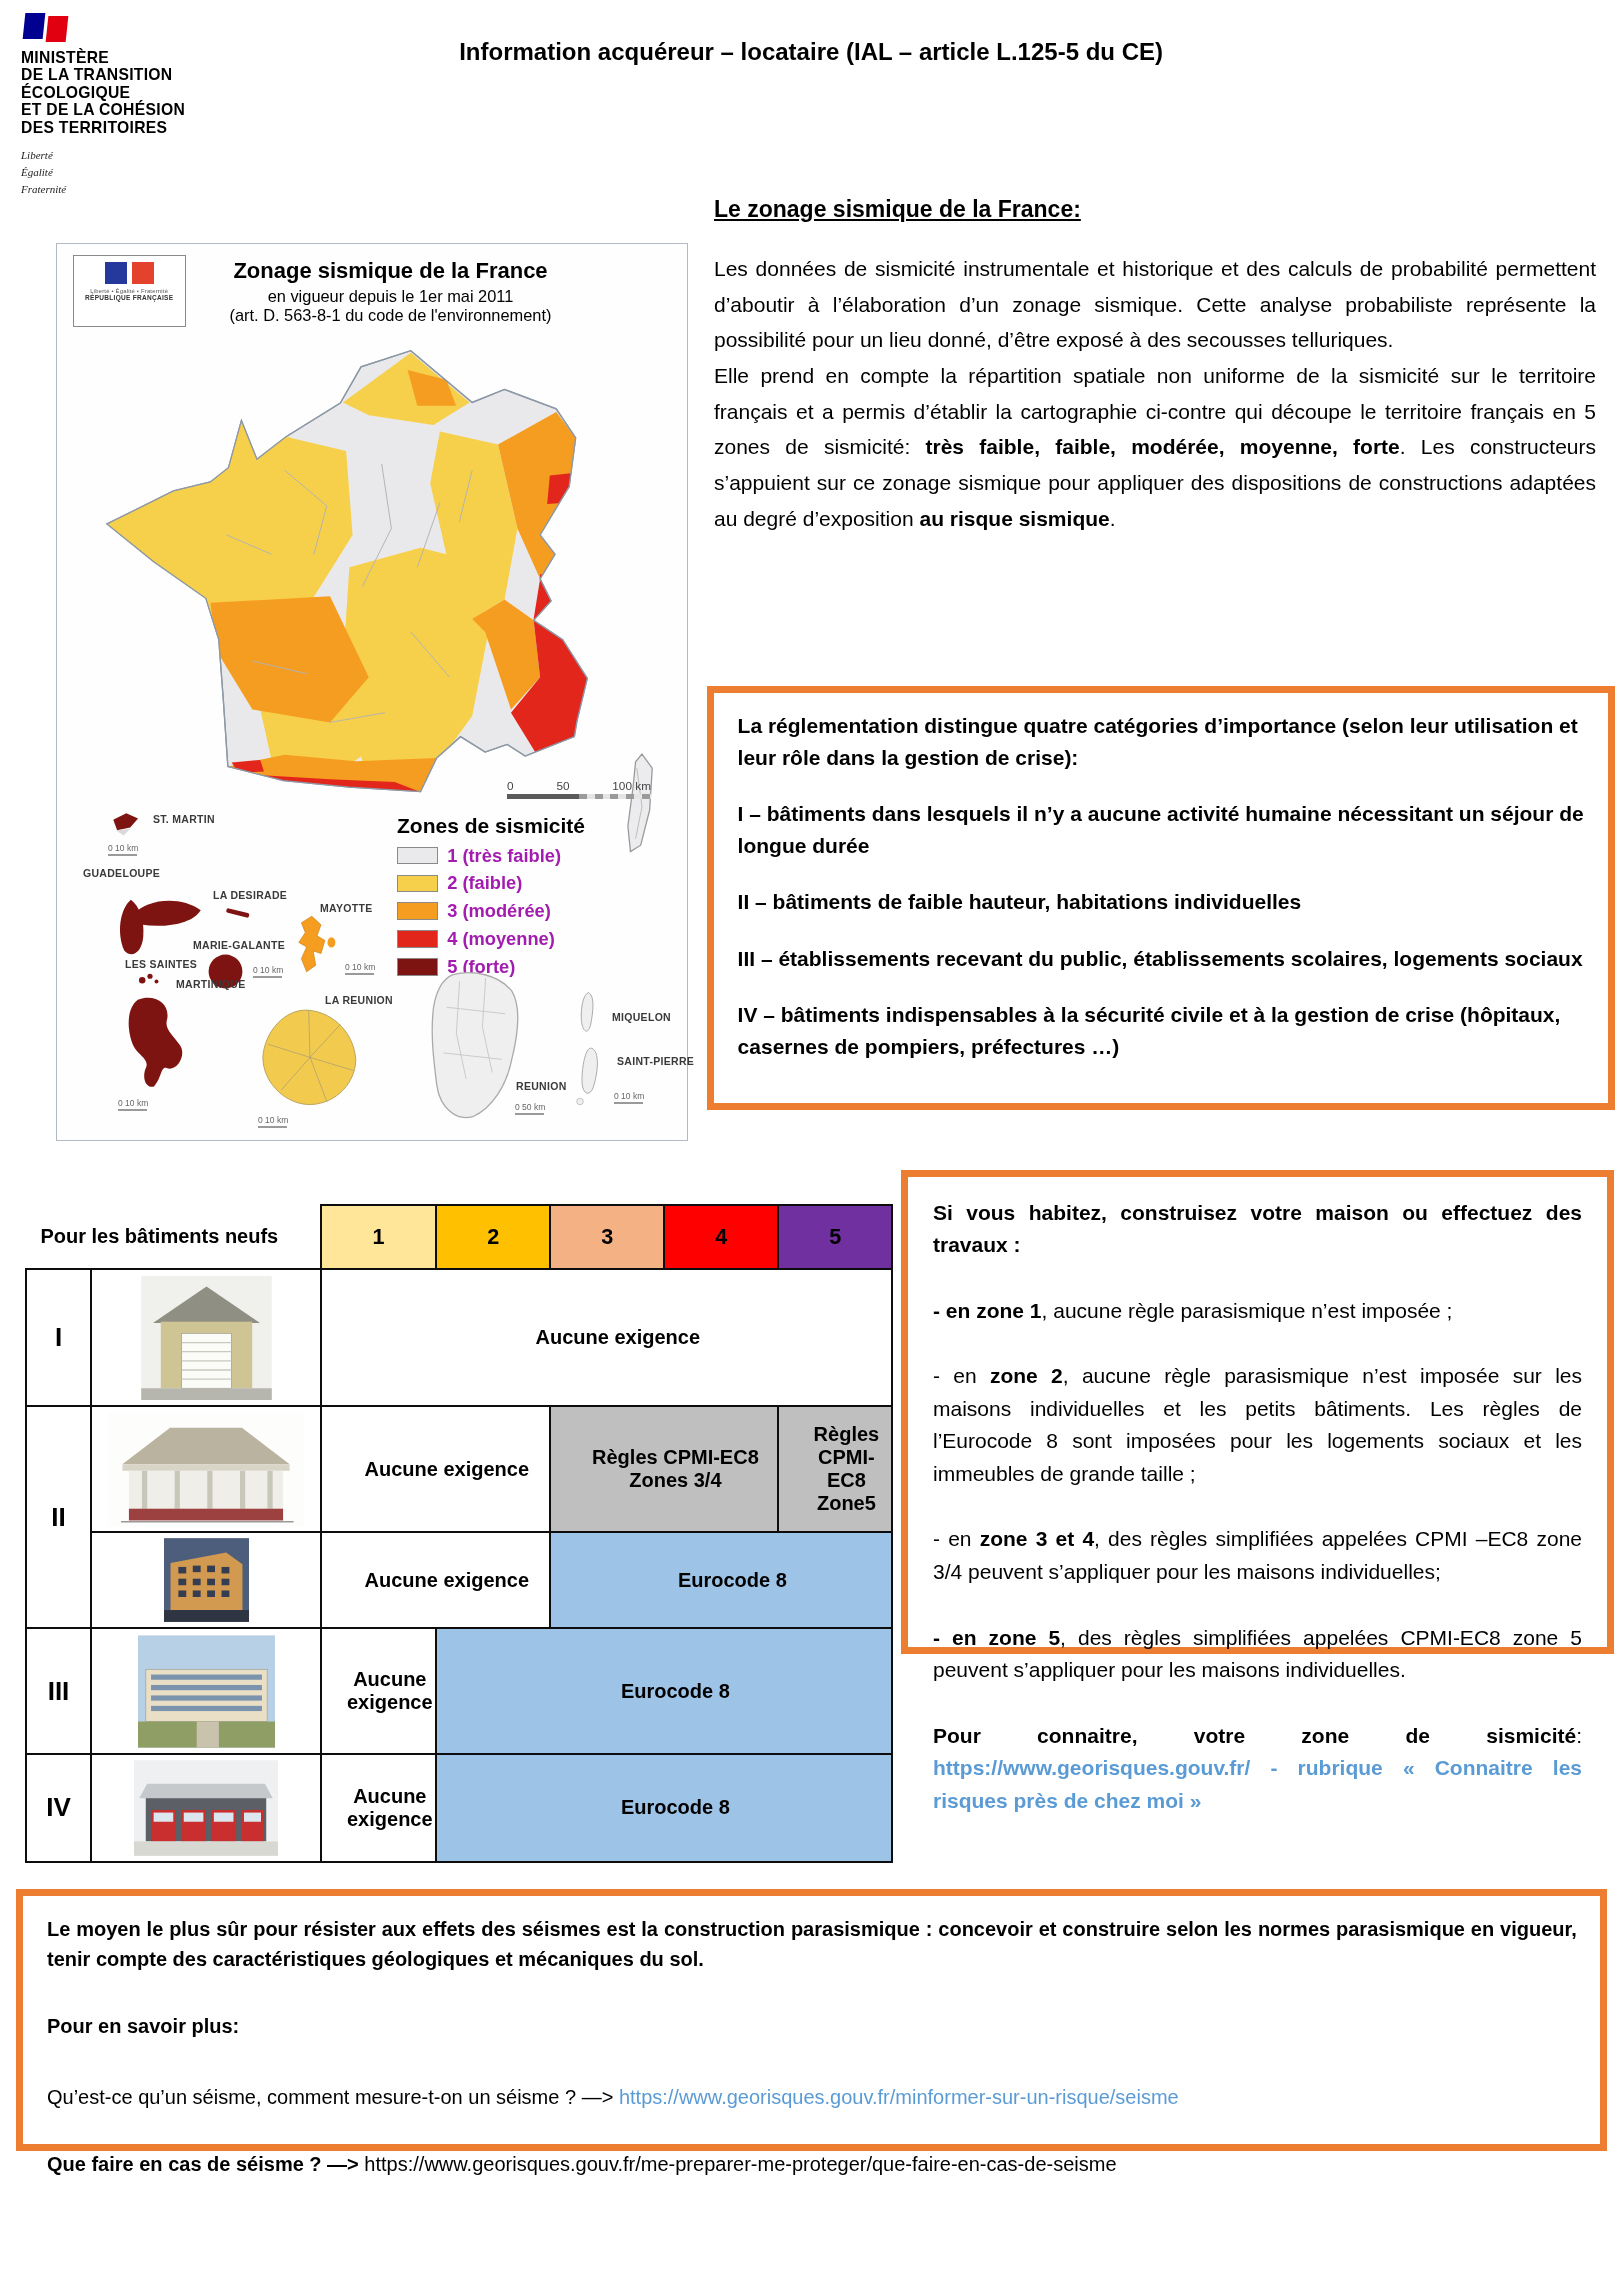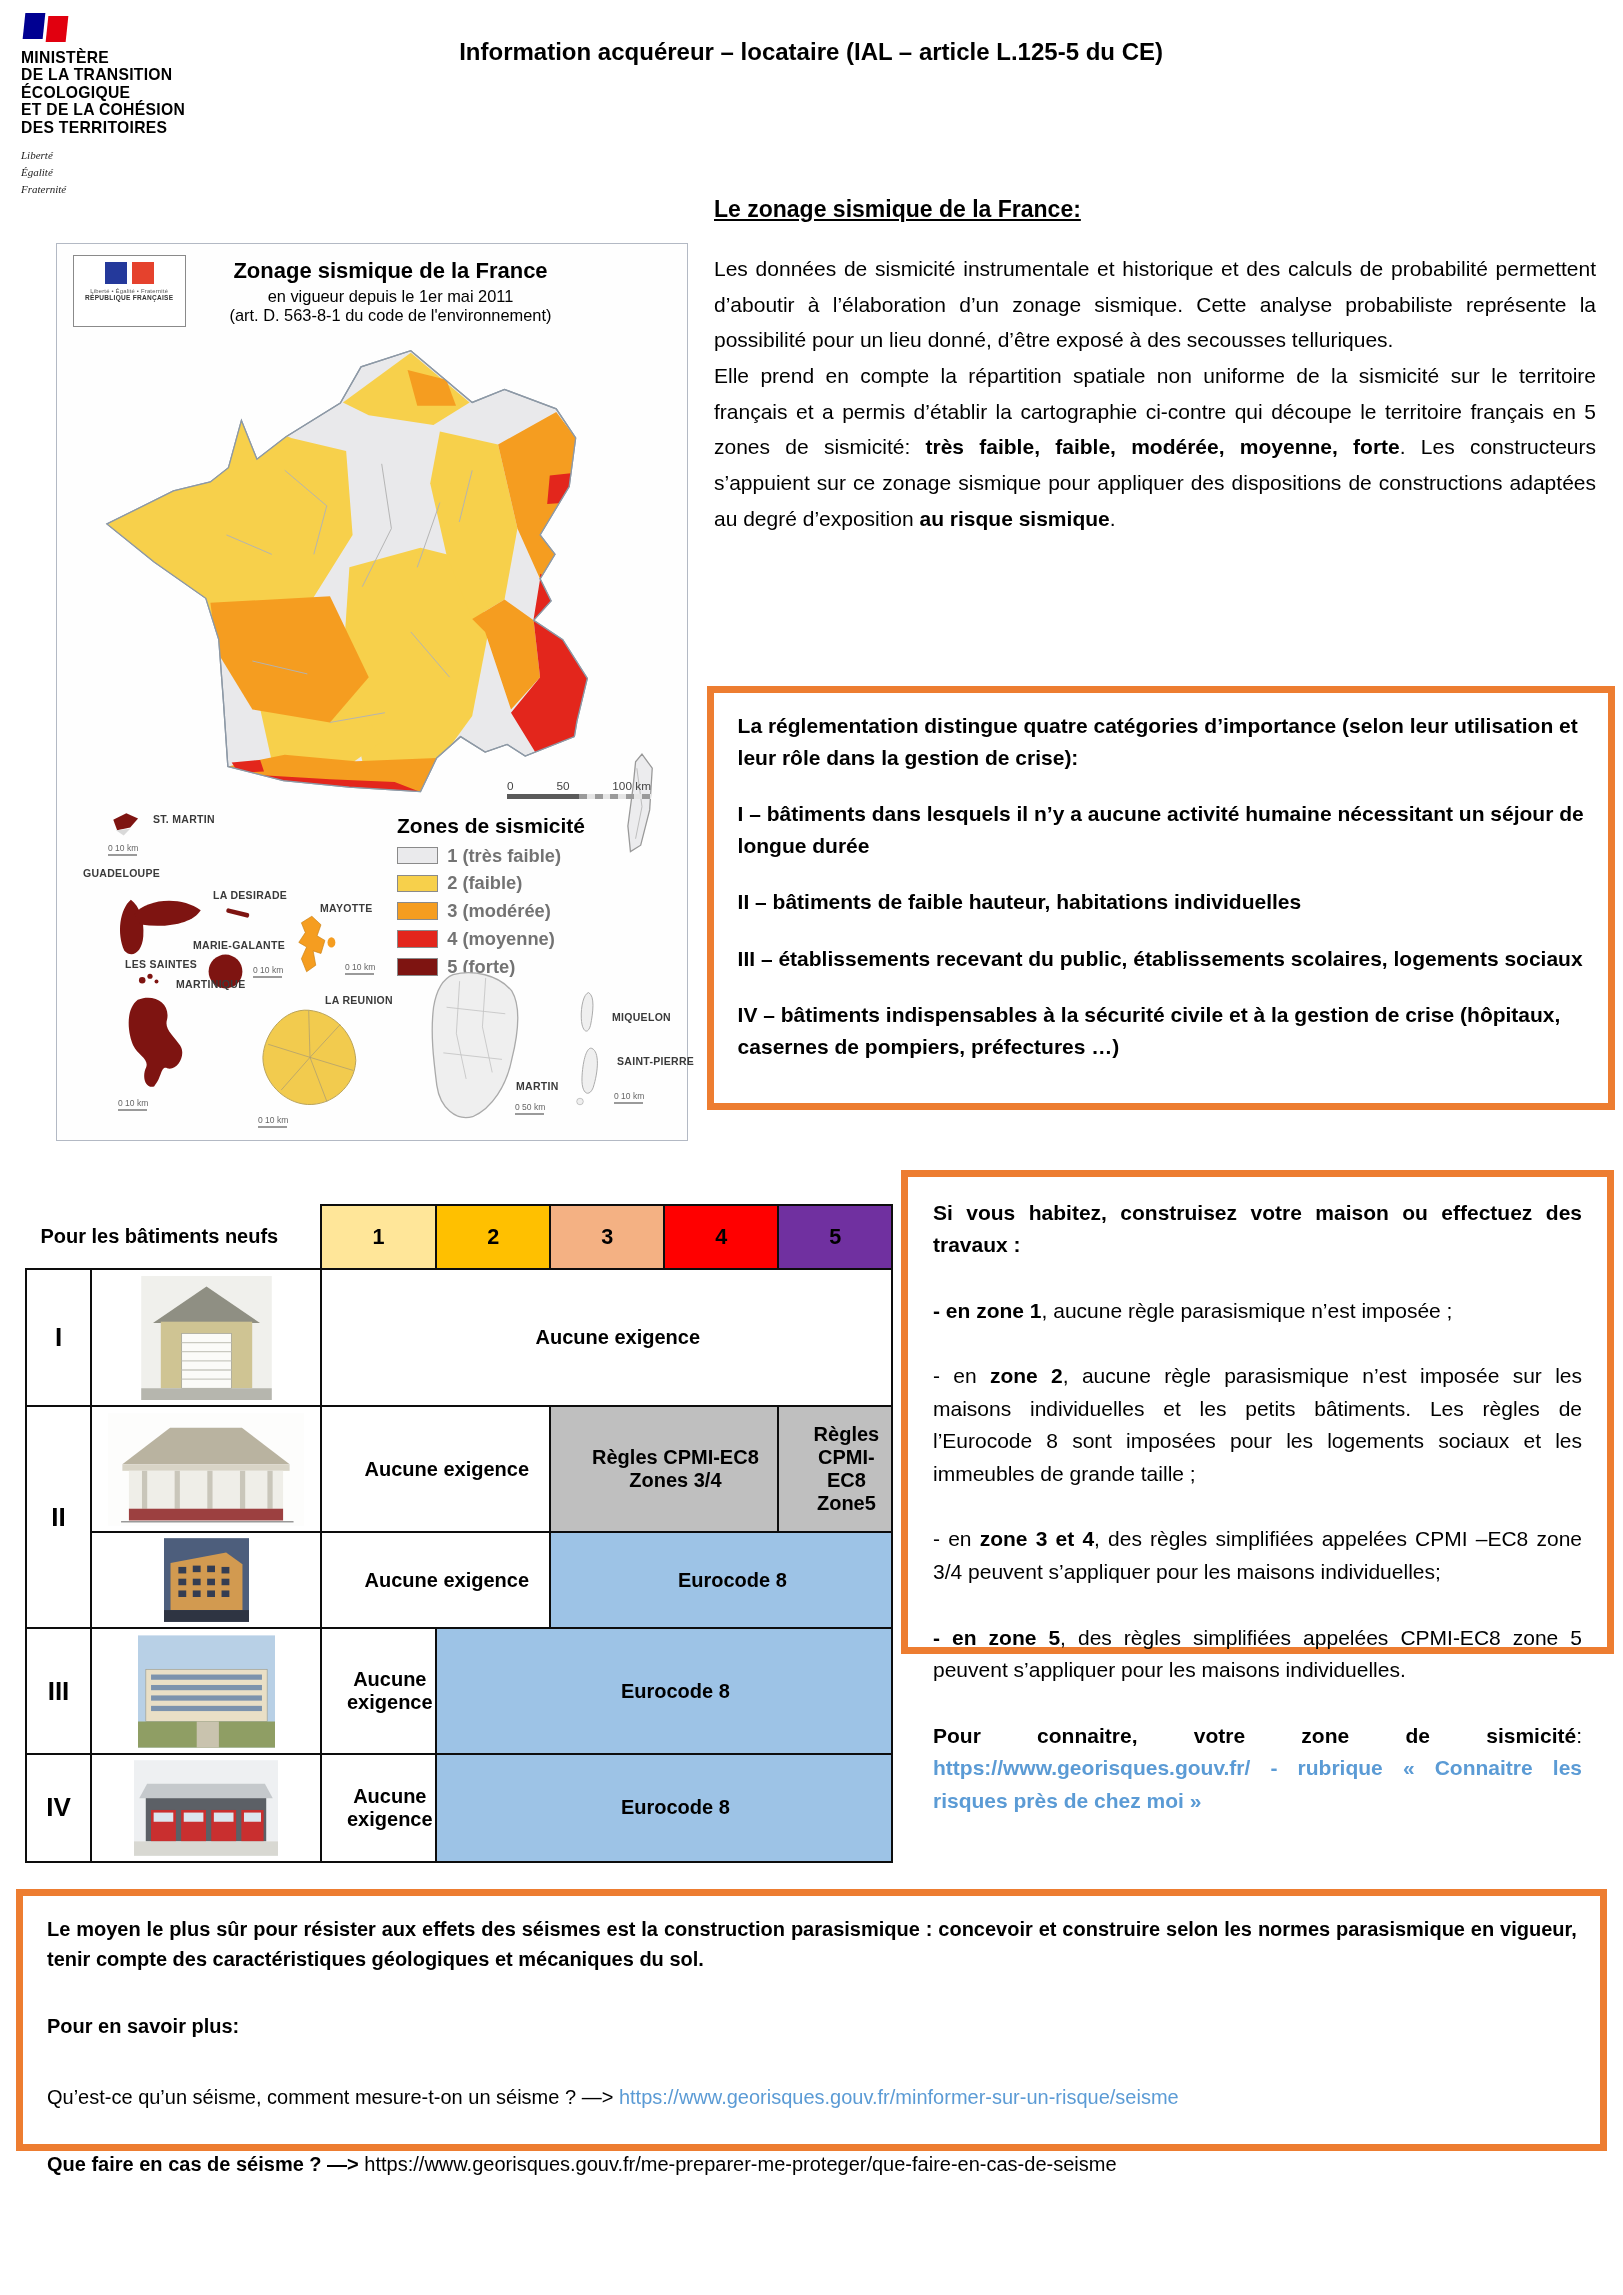--- a/index.html
+++ b/index.html
@@ -34,21 +34,21 @@
   .corsica-svg { position:absolute; left:551px; top:505px; width:59px; height:109px; }
   .scalebar { position:absolute; left:450px; top:535px; width:144px; font-size:11.8px; color:#444; }
   .scalebar .labs { display:flex; justify-content:space-between; margin-bottom:1.3px; }
   .scalebar .bar { display:flex; height:4.6px; }
   .scalebar .s1 { flex:1; background:#5a5a5a; }
   .scalebar .s2 { flex:1; background:repeating-linear-gradient(90deg,#9a9a9a 0 7.9px,#e5e5e5 7.9px 15.7px); }
   .legend { position:absolute; left:340px; top:570px; }
   .legend .lt { font-weight:bold; font-size:21px; margin-bottom:6.5px; }
   .leg-item { display:flex; align-items:center; margin-bottom:5.9px; }
   .leg-sw { width:41px; height:17.7px; border:0.7px solid #8a8a8a; margin-right:9.2px; }
-  .leg-lb { font-size:18.3px; font-weight:bold; color:#737373; }
+  .leg-lb { font-size:18.3px; font-weight:bold; color:#a21caf; }
   .terr-label { position:absolute; font-size:10.5px; font-weight:bold; color:#3a3a3a; letter-spacing:0.3px; white-space:nowrap; }
   .mini-scale { position:absolute; font-size:8.5px; color:#666; }
   .mini-scale .ln { width:29px; height:2px; background:#9a9a9a; margin-top:0.7px; }
   .terr-svg { position:absolute; }
 
   
   .right-col { position:absolute; left:714px; top:196px; width:882px; }
   .rc-heading { font-weight:bold; font-size:23px; text-decoration:underline; margin-bottom:28px; }
   .rc-p { font-size:21px; line-height:1.7; text-align:justify; }
 
@@ -253,21 +253,21 @@
 
     <svg class="terr-svg" style="left:357px;top:724px;width:116px;height:158px" viewBox="0 0 178 242">
       <path d="M60,10 C90,2 130,10 150,35 C165,60 160,100 150,140 C142,180 120,215 90,228 C65,235 40,215 35,180 C30,140 25,100 30,60 C35,30 45,16 60,10 Z" fill="#EFEFEF" stroke="#aaa" stroke-width="2"></path>
       <g fill="none" stroke="#c4c4c4" stroke-width="1.3">
         <path d="M70,20 L65,100 L80,170"></path>
           <path d="M110,15 L105,90 L120,160"></path>
           <path d="M50,60 L140,70"></path>
           <path d="M45,130 L135,140"></path>
       </g>
     </svg>
-    <div class="terr-label" style="left:459px;top:836px">MARTIN</div>
+    <div class="terr-label" style="left:459px;top:836px">REUNION</div>
     <div class="mini-scale" style="left:458px;top:858px"><span>0   50 km</span><div class="ln"></div></div>
 
     <svg class="terr-svg" style="left:515px;top:742px;width:37px;height:126px" viewBox="0 0 56 192">
       <path d="M25,10 C35,15 32,40 28,60 C24,75 15,70 14,50 C13,30 18,12 25,10 Z" fill="#EFEFEF" stroke="#aaa" stroke-width="1.5"></path>
       <path d="M30,95 C42,100 40,130 32,155 C26,170 14,165 15,140 C16,115 22,92 30,95 Z" fill="#EFEFEF" stroke="#aaa" stroke-width="1.5"></path>
       <circle cx="12" cy="176" r="5" fill="#EFEFEF" stroke="#aaa"></circle>
     </svg>
     <div class="terr-label" style="left:555px;top:767px">MIQUELON</div>
     <div class="terr-label" style="left:560px;top:811px">SAINT-PIERRE</div>
     <div class="mini-scale" style="left:557px;top:847px"><span>0   10 km</span><div class="ln"></div></div>

